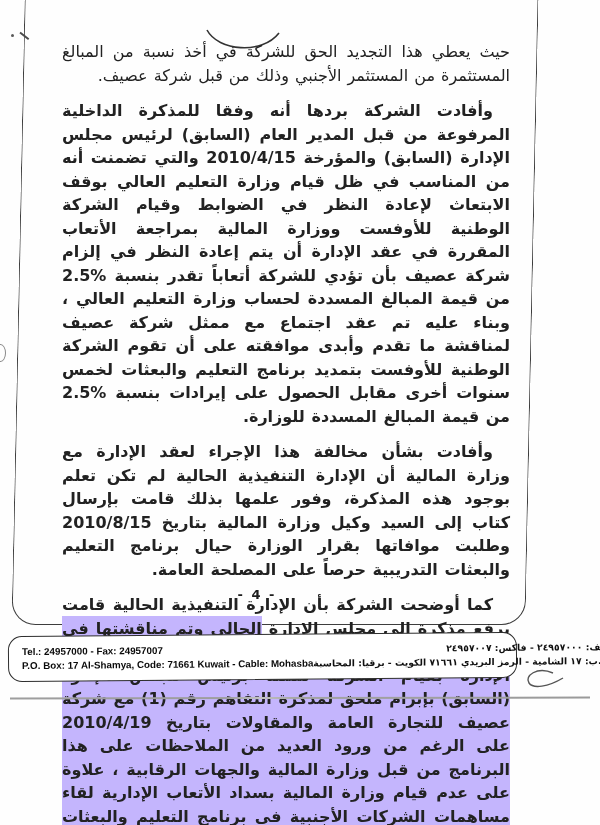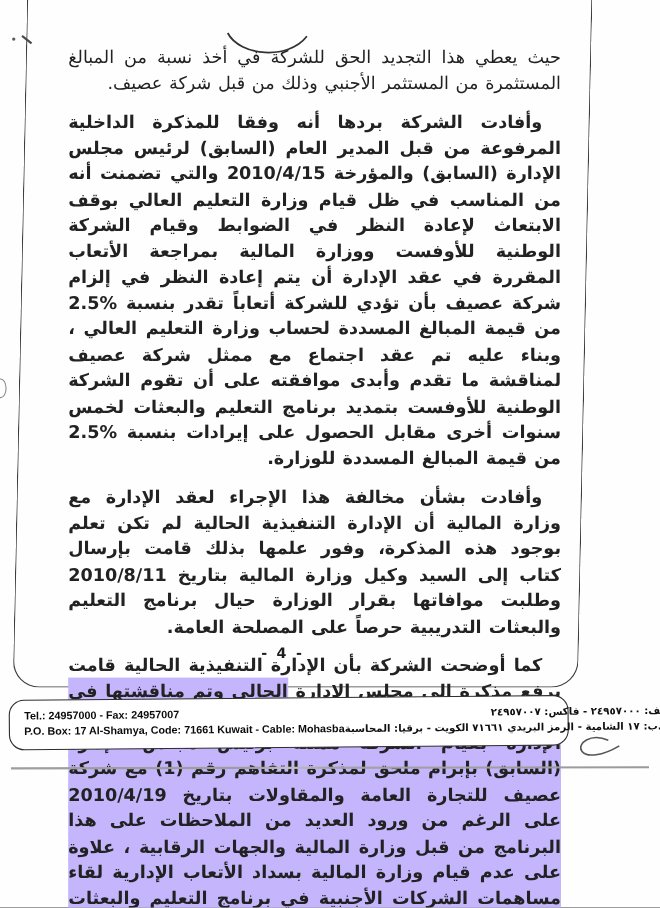--- a/index.html
+++ b/index.html
@@ -58,21 +58,21 @@
 <div class="tick"></div>
 <div class="dot1"></div>
 <div class="edge-mark"></div>
 <svg class="arc" width="80" height="56">
   <path d="M3 26 C 14 47, 58 51, 75 29" stroke="#333333" stroke-width="1.6" fill="none"></path>
 </svg>
 
 <div class="content">
   <p class="para"><span>حيث يعطي هذا التجديد الحق للشركة في أخذ نسبة من المبالغ المستثمرة من المستثمر الأجنبي وذلك من قبل شركة عصيف.</span></p>
   <p class="para indent"><span>وأفادت الشركة بردها أنه وفقا للمذكرة الداخلية المرفوعة من قبل المدير العام (السابق) لرئيس مجلس الإدارة (السابق) والمؤرخة 2010/4/15 والتي تضمنت أنه من المناسب في ظل قيام وزارة التعليم العالي بوقف الابتعاث لإعادة النظر في الضوابط وقيام الشركة الوطنية للأوفست ووزارة المالية بمراجعة الأتعاب المقررة في عقد الإدارة أن يتم إعادة النظر في إلزام شركة عصيف بأن تؤدي للشركة أتعاباً تقدر بنسبة %2.5 من قيمة المبالغ المسددة لحساب وزارة التعليم العالي ، وبناء عليه تم عقد اجتماع مع ممثل شركة عصيف لمناقشة ما تقدم وأبدى موافقته على أن تقوم الشركة الوطنية للأوفست بتمديد برنامج التعليم والبعثات لخمس سنوات أخرى مقابل الحصول على إيرادات بنسبة %2.5 من قيمة المبالغ المسددة للوزارة.</span></p>
-  <p class="para indent"><span>وأفادت بشأن مخالفة هذا الإجراء لعقد الإدارة مع وزارة المالية أن الإدارة التنفيذية الحالية لم تكن تعلم بوجود هذه المذكرة، وفور علمها بذلك قامت بإرسال كتاب إلى السيد وكيل وزارة المالية بتاريخ 2010/8/11 وطلبت موافاتها بقرار الوزارة حيال برنامج التعليم والبعثات التدريبية حرصاً على المصلحة العامة.</span></p>
+  <p class="para indent"><span>وأفادت بشأن مخالفة هذا الإجراء لعقد الإدارة مع وزارة المالية أن الإدارة التنفيذية الحالية لم تكن تعلم بوجود هذه المذكرة، وفور علمها بذلك قامت بإرسال كتاب إلى السيد وكيل وزارة المالية بتاريخ 2010/8/15 وطلبت موافاتها بقرار الوزارة حيال برنامج التعليم والبعثات التدريبية حرصاً على المصلحة العامة.</span></p>
   <p class="para indent"><span>كما أوضحت الشركة بأن الإدارة التنفيذية الحالية قامت برفع مذكرة إلى مجلس الإدارة </span><mark>الحالي وتم مناقشتها في اجتماعه المؤرخ 2010/9/21 حيث تفاجأ أعضاء مجلس الإدارة بقيام الشركة ممثلة برئيس مجلس الإدارة (السابق) بإبرام ملحق لمذكرة التفاهم رقم (1) مع شركة عصيف للتجارة العامة والمقاولات بتاريخ 2010/4/19 على الرغم من ورود العديد من الملاحظات على هذا البرنامج من قبل وزارة المالية والجهات الرقابية ، علاوة على عدم قيام وزارة المالية بسداد الأتعاب الإدارية لقاء مساهمات الشركات الأجنبية في برنامج التعليم والبعثات التدريبية منذ عام 2009 حتى تاريخه، واتخذ المجلس الخطوات التالية :</mark></p>
 </div>
 
 <div class="page-number">- 4 -</div>
 
 <div class="footer-box">
   <div class="footer-en">
     <div>Tel.: 24957000 - Fax: 24957007</div>
     <div>P.O. Box: 17 Al-Shamya, Code: 71661 Kuwait - Cable: Mohasba</div>
   </div>

